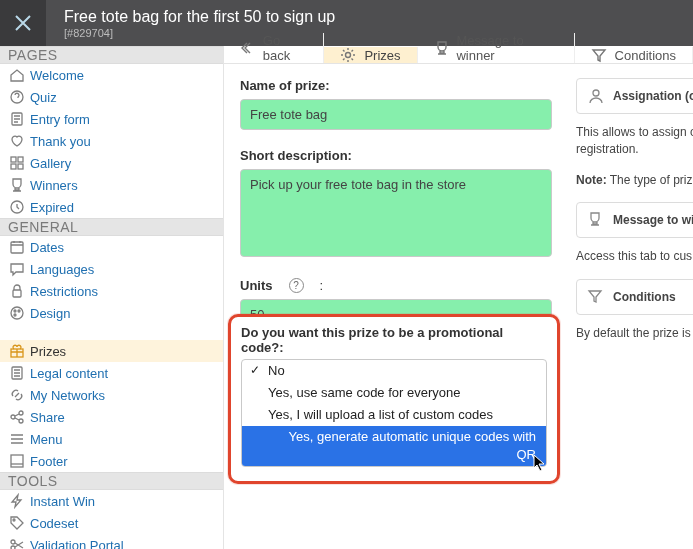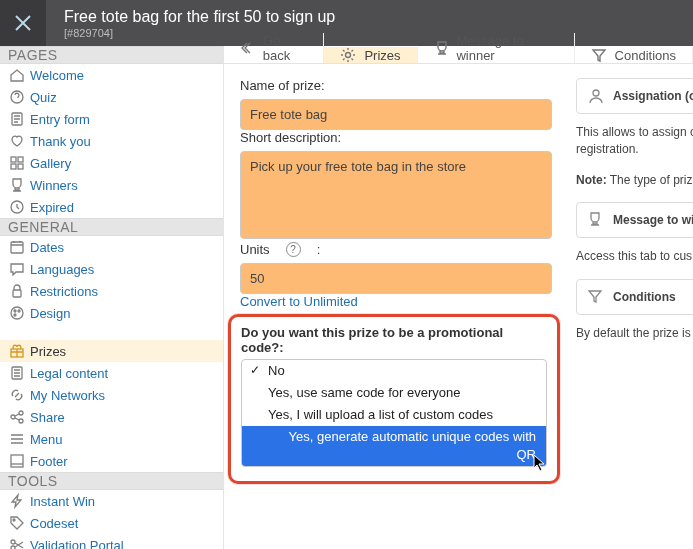--- a/index.html
+++ b/index.html
@@ -26,22 +26,22 @@
 
 
 .main { flex: 1; display: flex; flex-direction: column; min-width: 0; }
 .tabs { height: 18px; border-bottom: 1px solid #e4e4e4; display: flex; align-items: flex-end; background: #fff; }
 .tab { display: flex; align-items: center; padding: 0 16px; font-size: 13px; color: #555; gap: 8px; border-right: 1px solid #eee; cursor: pointer; }
 .tab.active { background: #fef0d0; color: #444; font-weight: 500; }
 .tab svg { width: 16px; height: 16px; stroke: #777; fill: none; stroke-width: 1.4; }
 
 .content { flex: 1; display: flex; overflow: hidden; }
 .form { padding: 14px 16px 0 16px; width: 340px; font-size: 13px; color: #333; position: relative; }
-.form label.lbl { display: block; font-weight: 400; font-size: 13px; margin-bottom: 6px; }
-.form .fld { width: 312px; border: 1px solid #c9c9c9; border-radius: 4px; padding: 7px 9px; font-size: 13px; color: #444; background: #fdba74; margin-bottom: 0; }
+.form label.lbl { display: block; font-weight: 700; font-size: 13px; margin-bottom: 6px; }
+.form .fld { width: 312px; border: 1px solid #c9c9c9; border-radius: 4px; padding: 7px 9px; font-size: 13px; color: #444; background: #86efac; margin-bottom: 18px; }
 .form textarea.fld { height: 88px; resize: none; }
 .form .units-row { display: flex; align-items: center; gap: 16px; margin-bottom: 6px; }
 .form .qmark { width: 15px; height: 15px; border: 1px solid #8a8a8a; border-radius: 50%; display: inline-flex; align-items: center; justify-content: center; font-size: 10px; color: #6a6a6a; }
 .link { color: #1f6fb0; font-size: 13px; cursor: pointer; }
 
 
 .dd-wrap { position: absolute; left: 4px; right: 4px; top: 250px; border: 3px solid #e0452d; border-radius: 10px; padding: 8px 10px 14px 10px; background: #fff; box-shadow: 0 0 0 1px rgba(224,69,45,.15); }
 .dd-q { font-weight: 600; font-size: 13px; margin-bottom: 4px; }
 .dd-list { border: 1px solid #c9c9c9; border-radius: 4px; overflow: hidden; width: 100%; background: #fff; }
 .dd-opt { padding: 2px 10px 2px 26px; font-size: 13px; color: #222; position: relative; cursor: pointer; line-height: 18px; }

